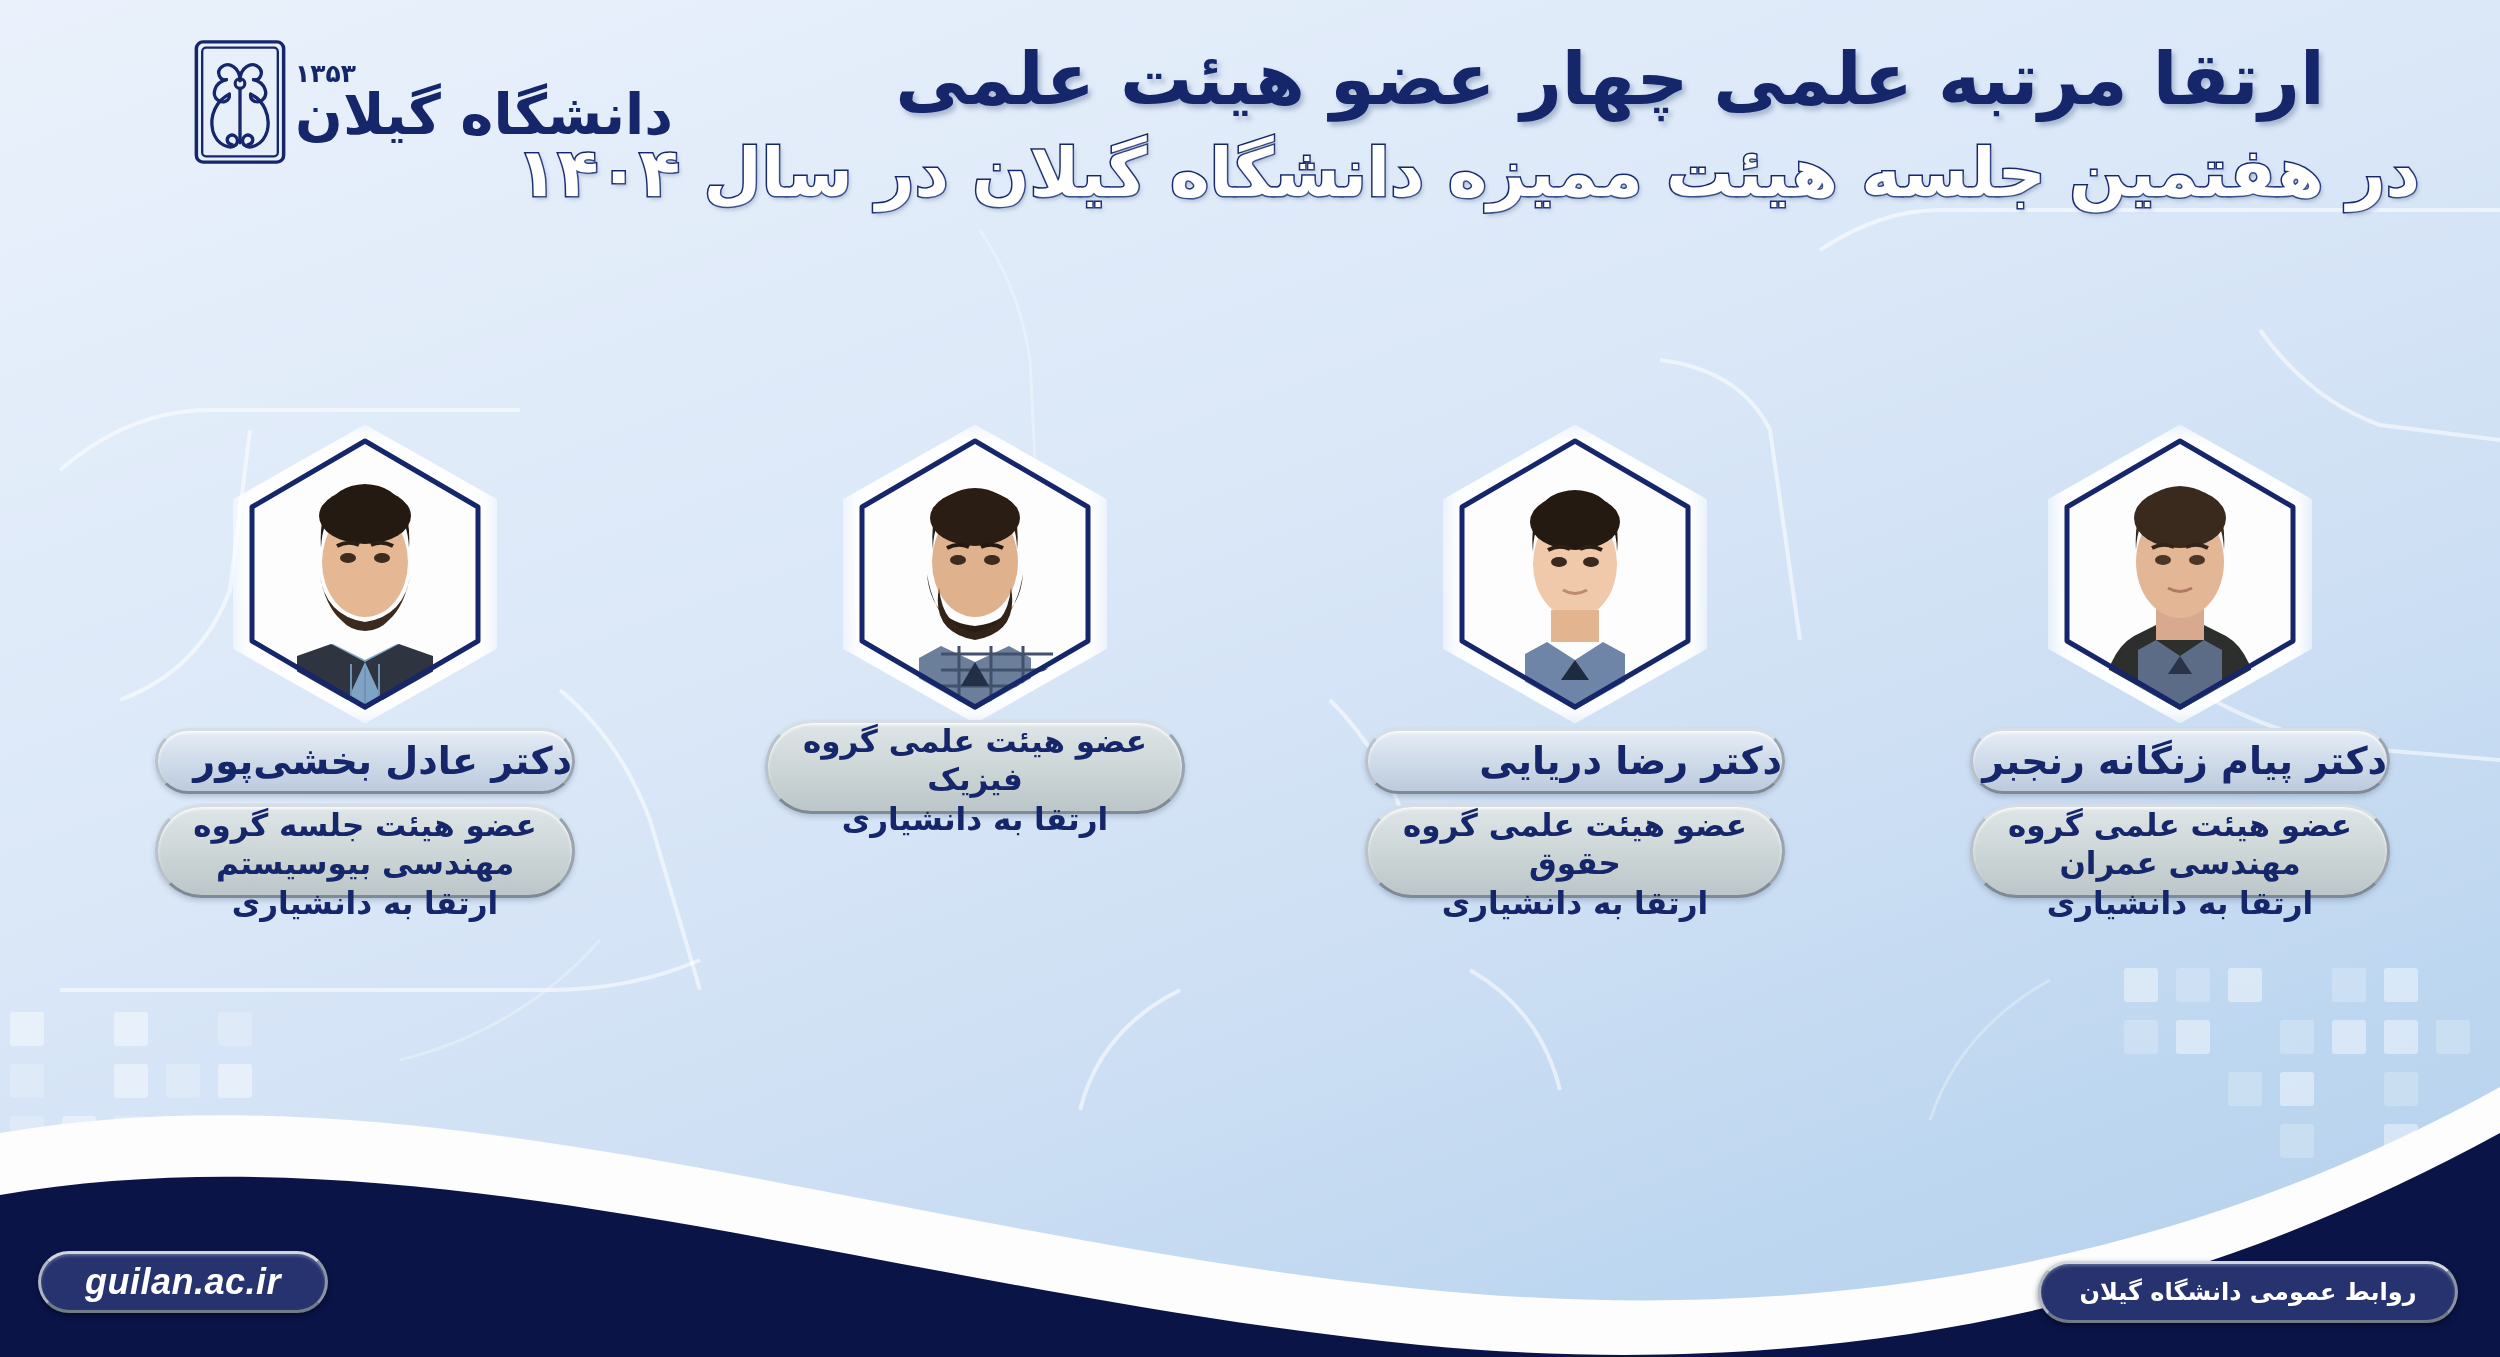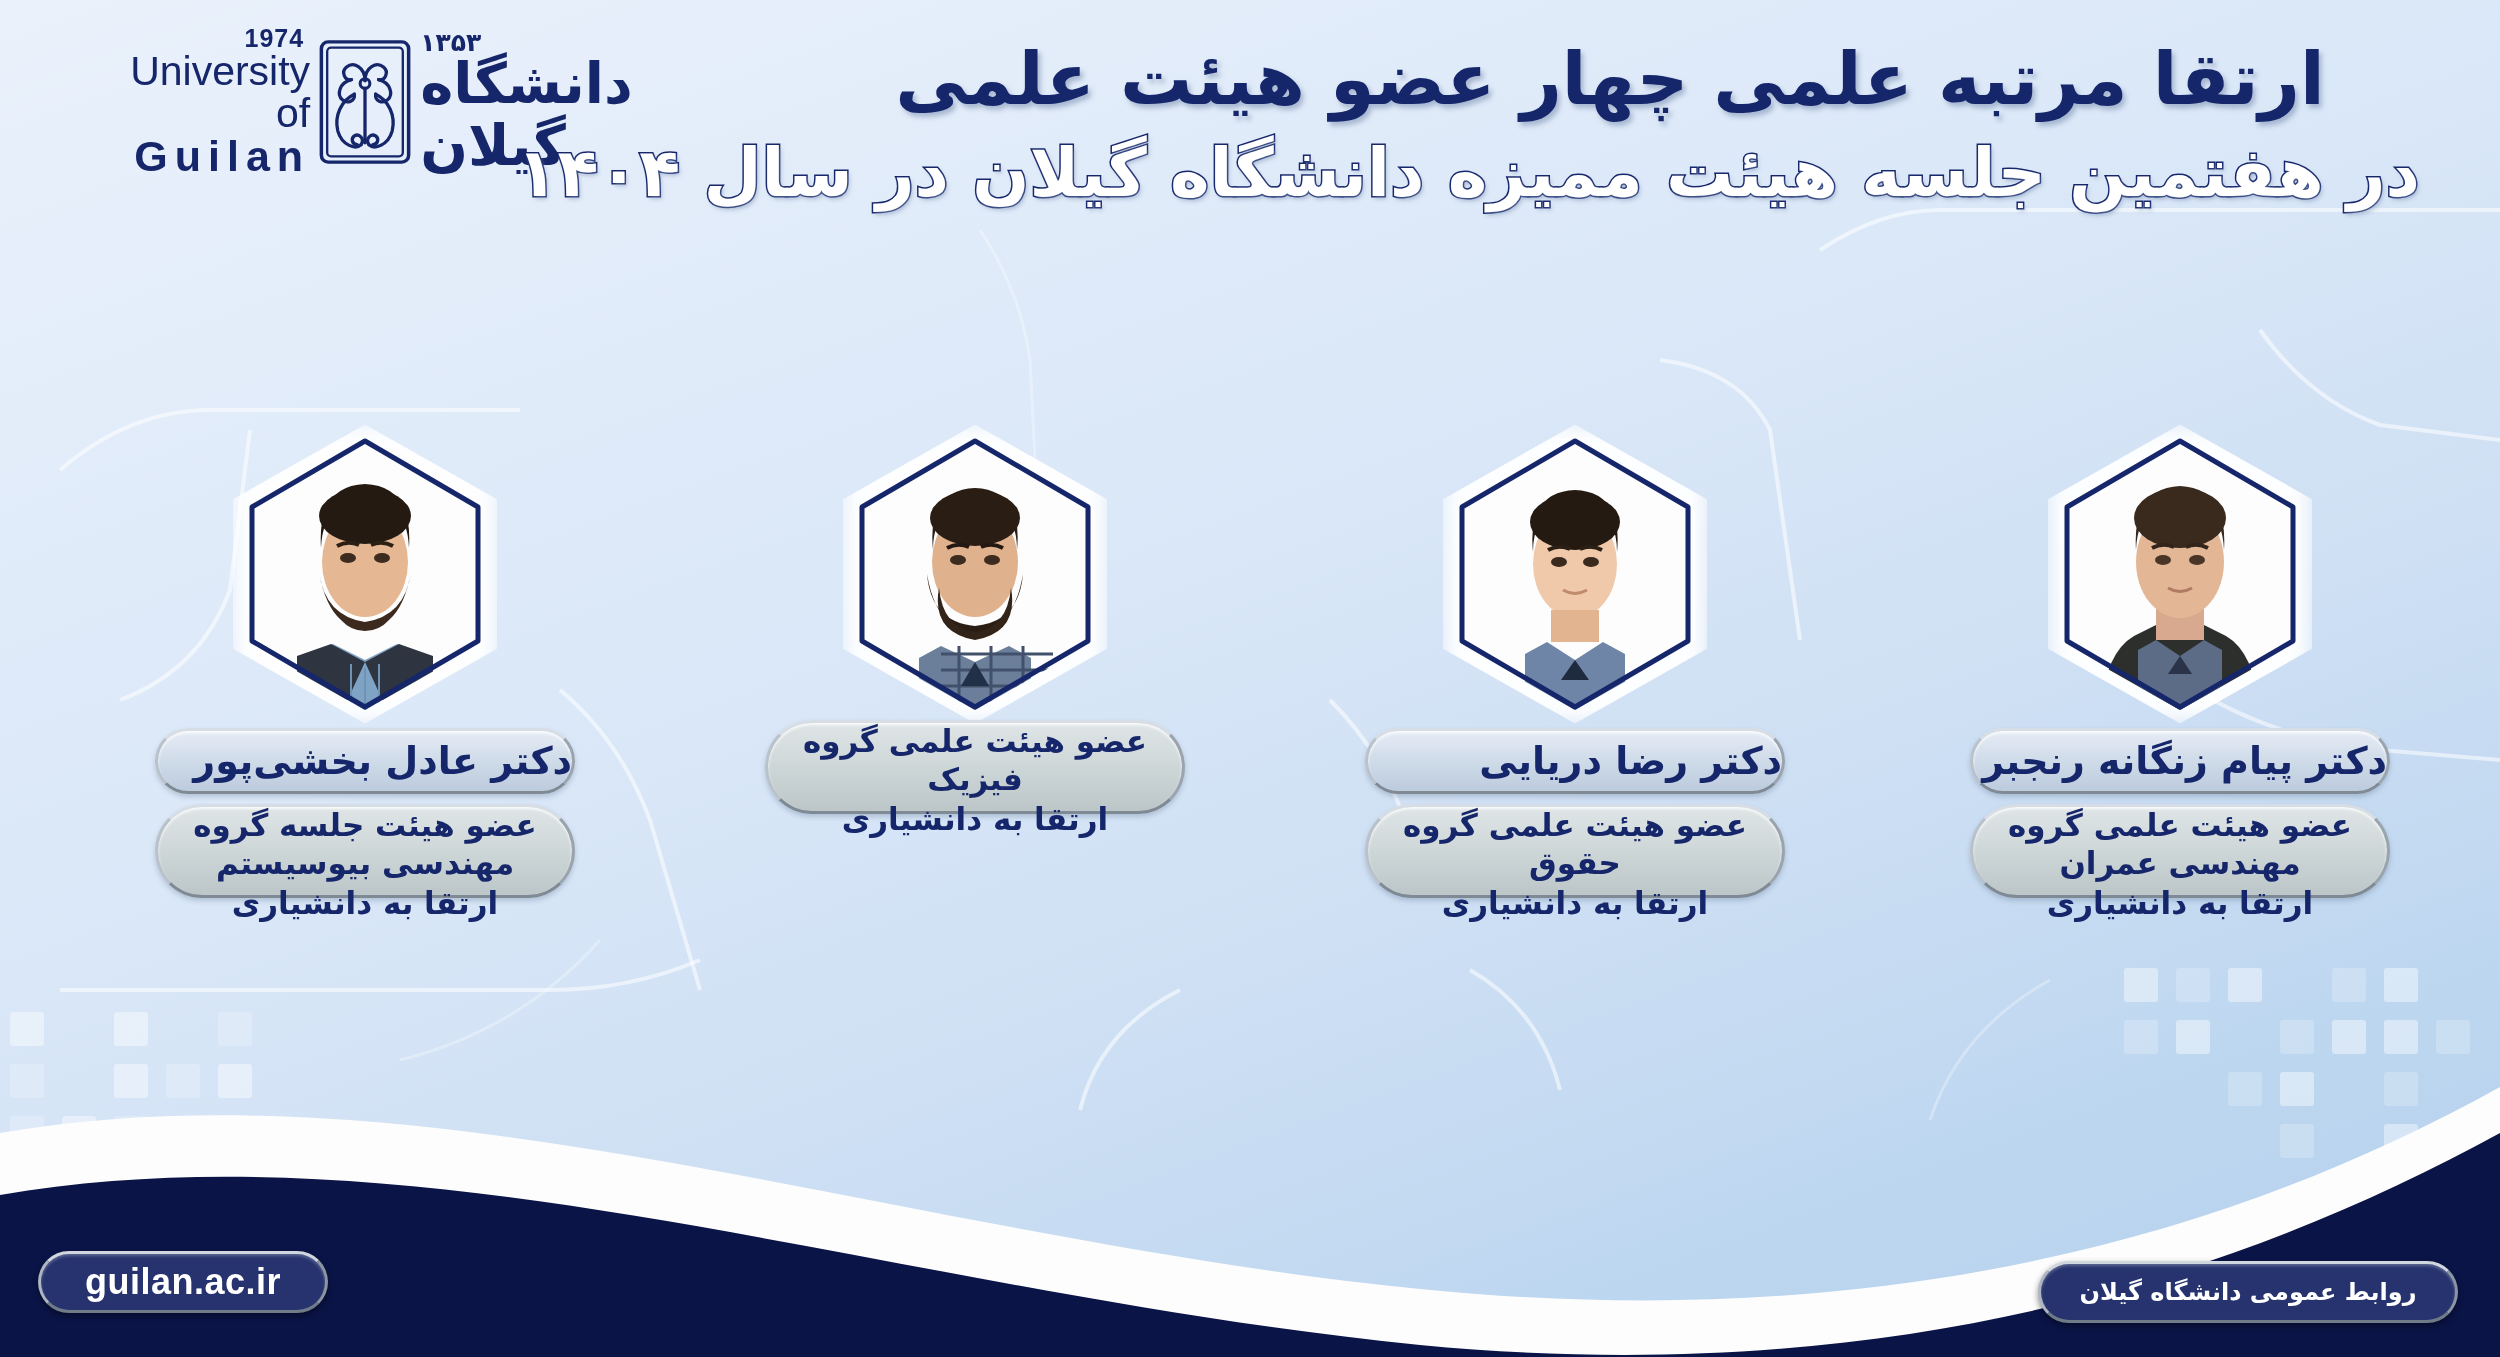--- a/index.html
+++ b/index.html
@@ -227,20 +227,21 @@
   }
   .footer-url {
     left: 38px;
     bottom: 44px;
     width: 290px;
     height: 62px;
     font-size: 36px;
     font-family: "Liberation Sans", sans-serif;
     letter-spacing: 0.5px;
     direction: ltr;
+    font-style: italic;
   }
   .footer-pr {
     right: 42px;
     bottom: 34px;
     width: 420px;
     height: 62px;
     font-size: 24px;
   }
 </style>
 </head>
@@ -324,25 +325,20 @@
         <div class="sq"></div>
         <div class="sq off"></div>
         <div class="sq dim"></div>
         <div class="sq off"></div>
         <div class="sq off"></div>
         <div class="sq off"></div>
     </div>
   </div>
 
   <div class="logo">
-    <div class="logo-en">
-      <div class="logo-year-en">1974</div>
-      <div class="logo-uni">University of</div>
-      <div class="logo-guilan">Guilan</div>
-    </div>
 
     <svg class="logo-mark" viewBox="0 0 100 132">
       <rect x="5" y="4" width="90" height="124" rx="7" fill="none" stroke="#16266b" stroke-width="3.6"></rect>
       <rect x="11" y="10" width="78" height="112" rx="4" fill="none" stroke="#16266b" stroke-width="2.4"></rect>
       <g fill="none" stroke="#16266b" stroke-width="3.4" stroke-linecap="round">
         <path d="M50 44 C 50 30, 38 24, 31 30 C 25 35, 29 44, 36 43"></path>
         <path d="M50 44 C 50 30, 62 24, 69 30 C 75 35, 71 44, 64 43"></path>
         <path d="M36 43 C 24 46, 20 58, 27 64 C 32 68, 40 65, 39 58"></path>
         <path d="M64 43 C 76 46, 80 58, 73 64 C 68 68, 60 65, 61 58"></path>
         <path d="M39 58 C 26 64, 18 80, 22 96 C 26 110, 40 116, 46 110"></path>

